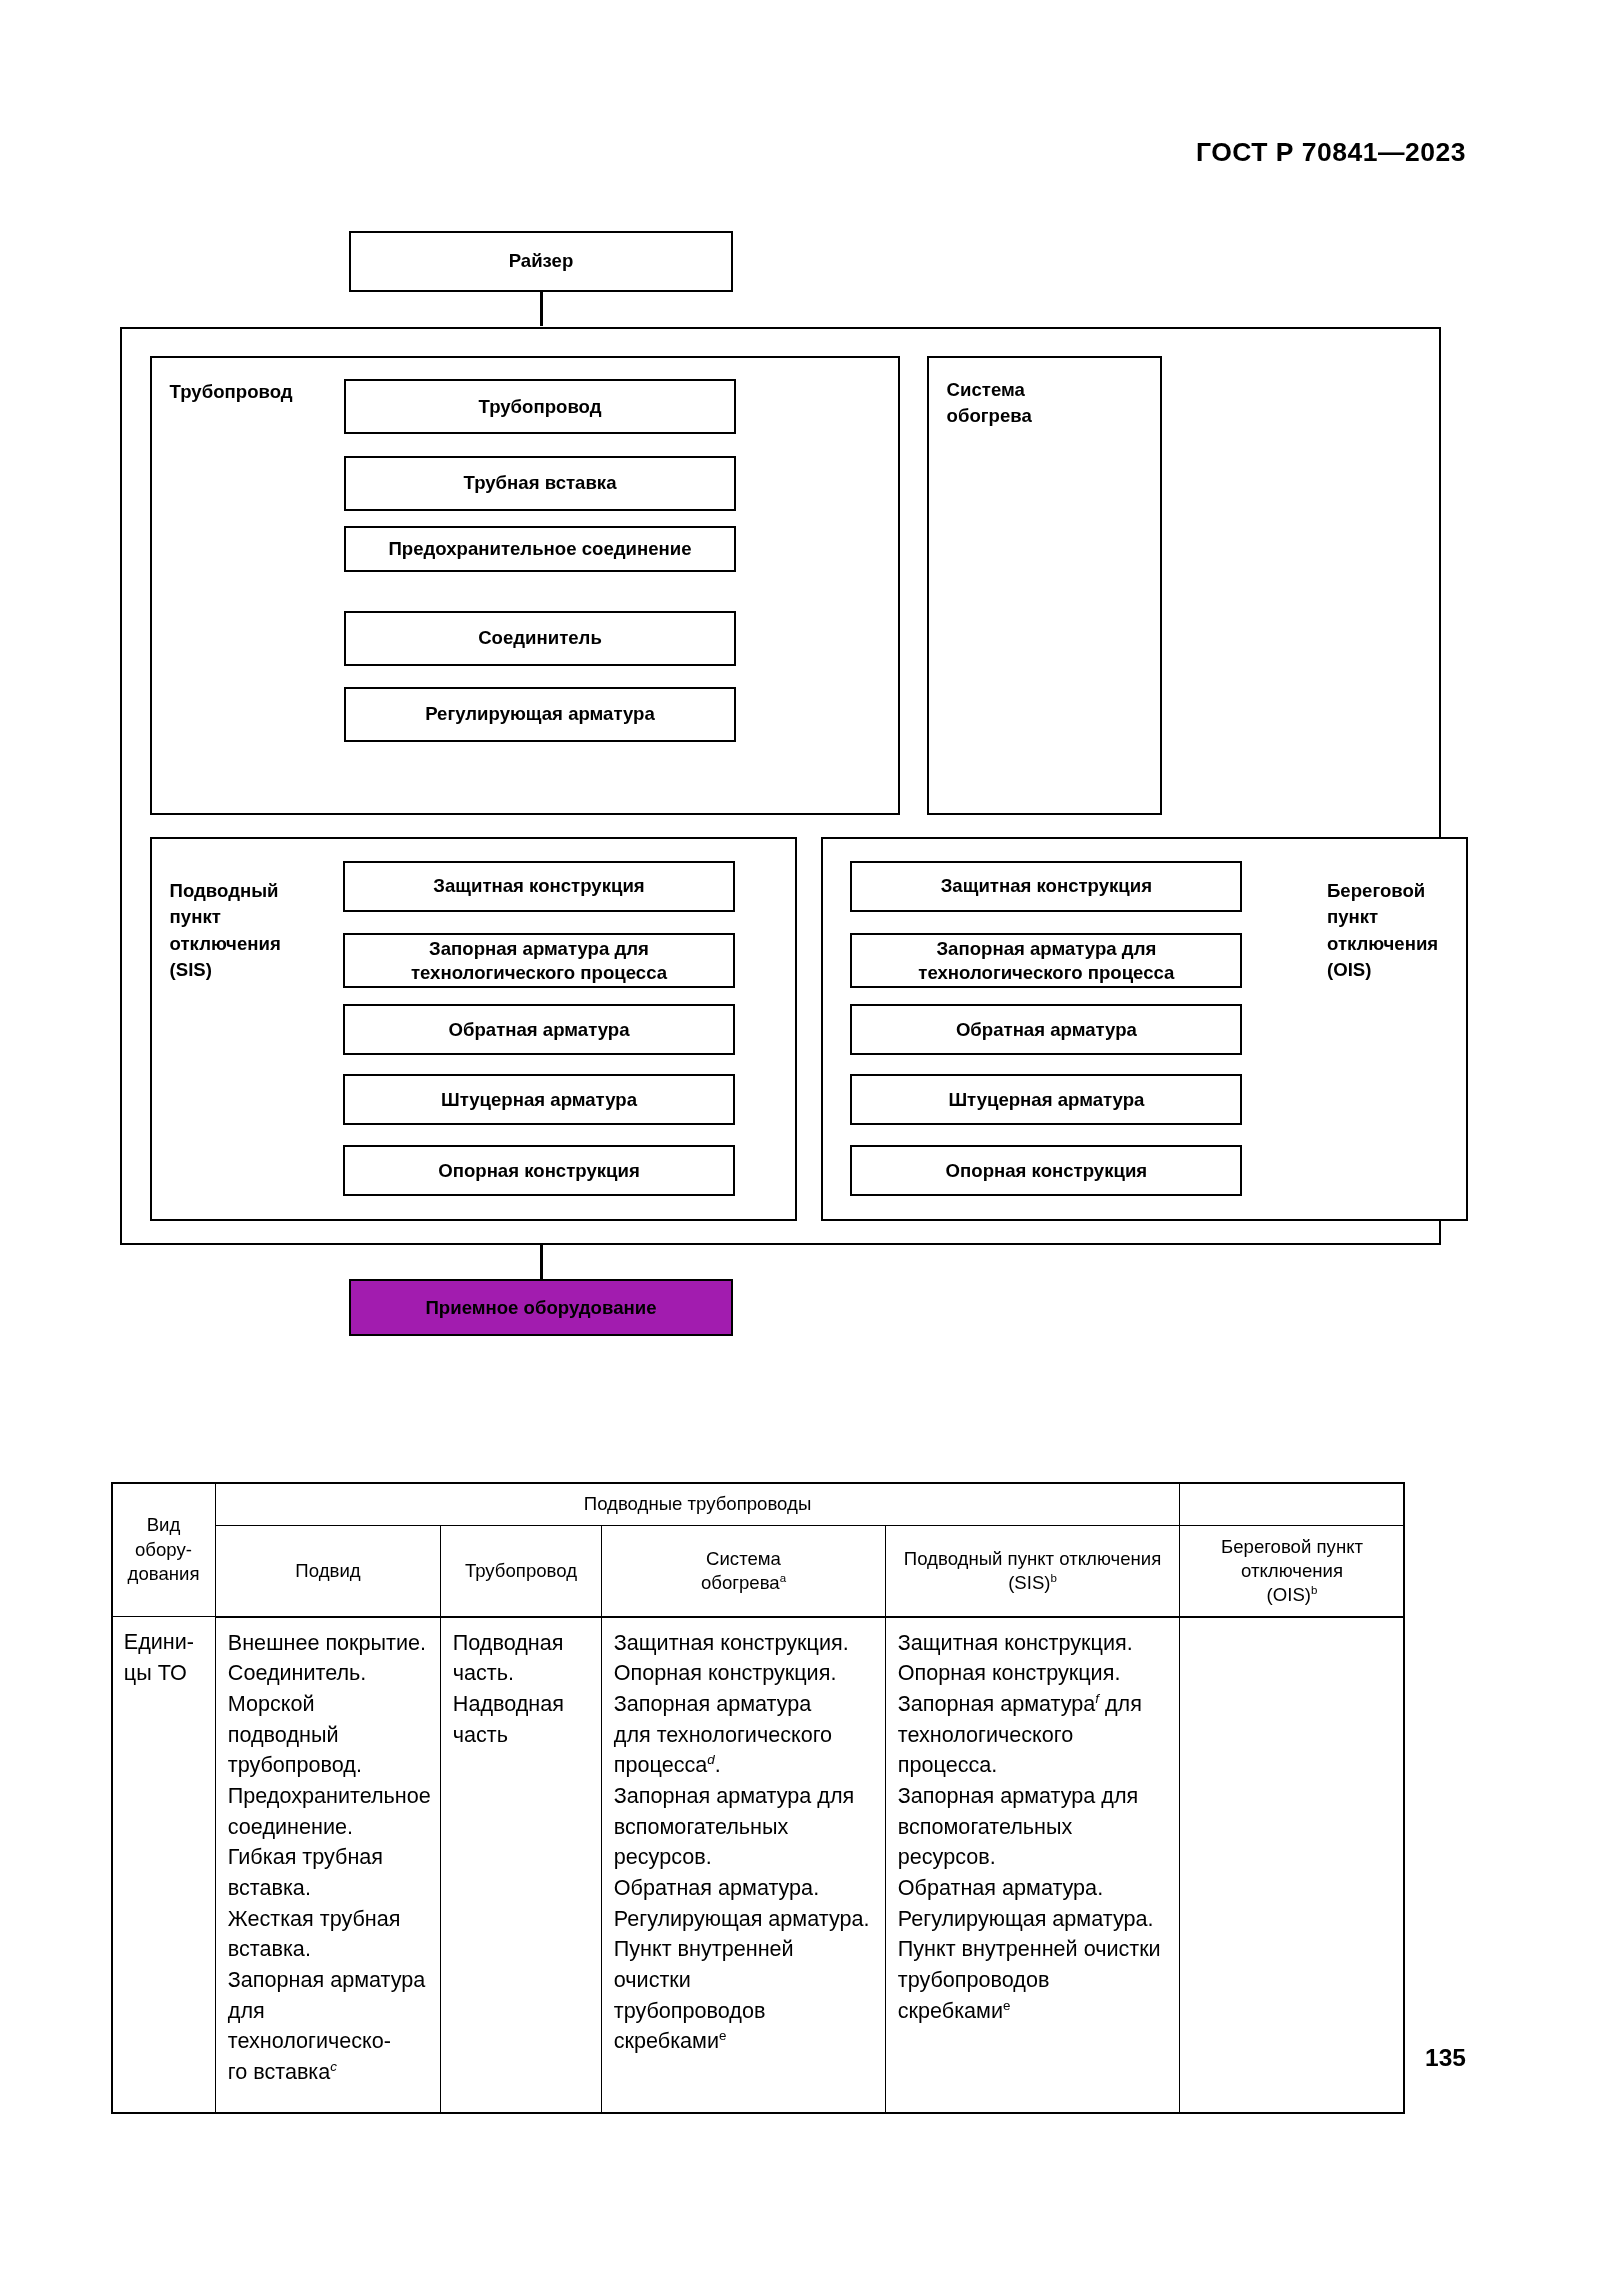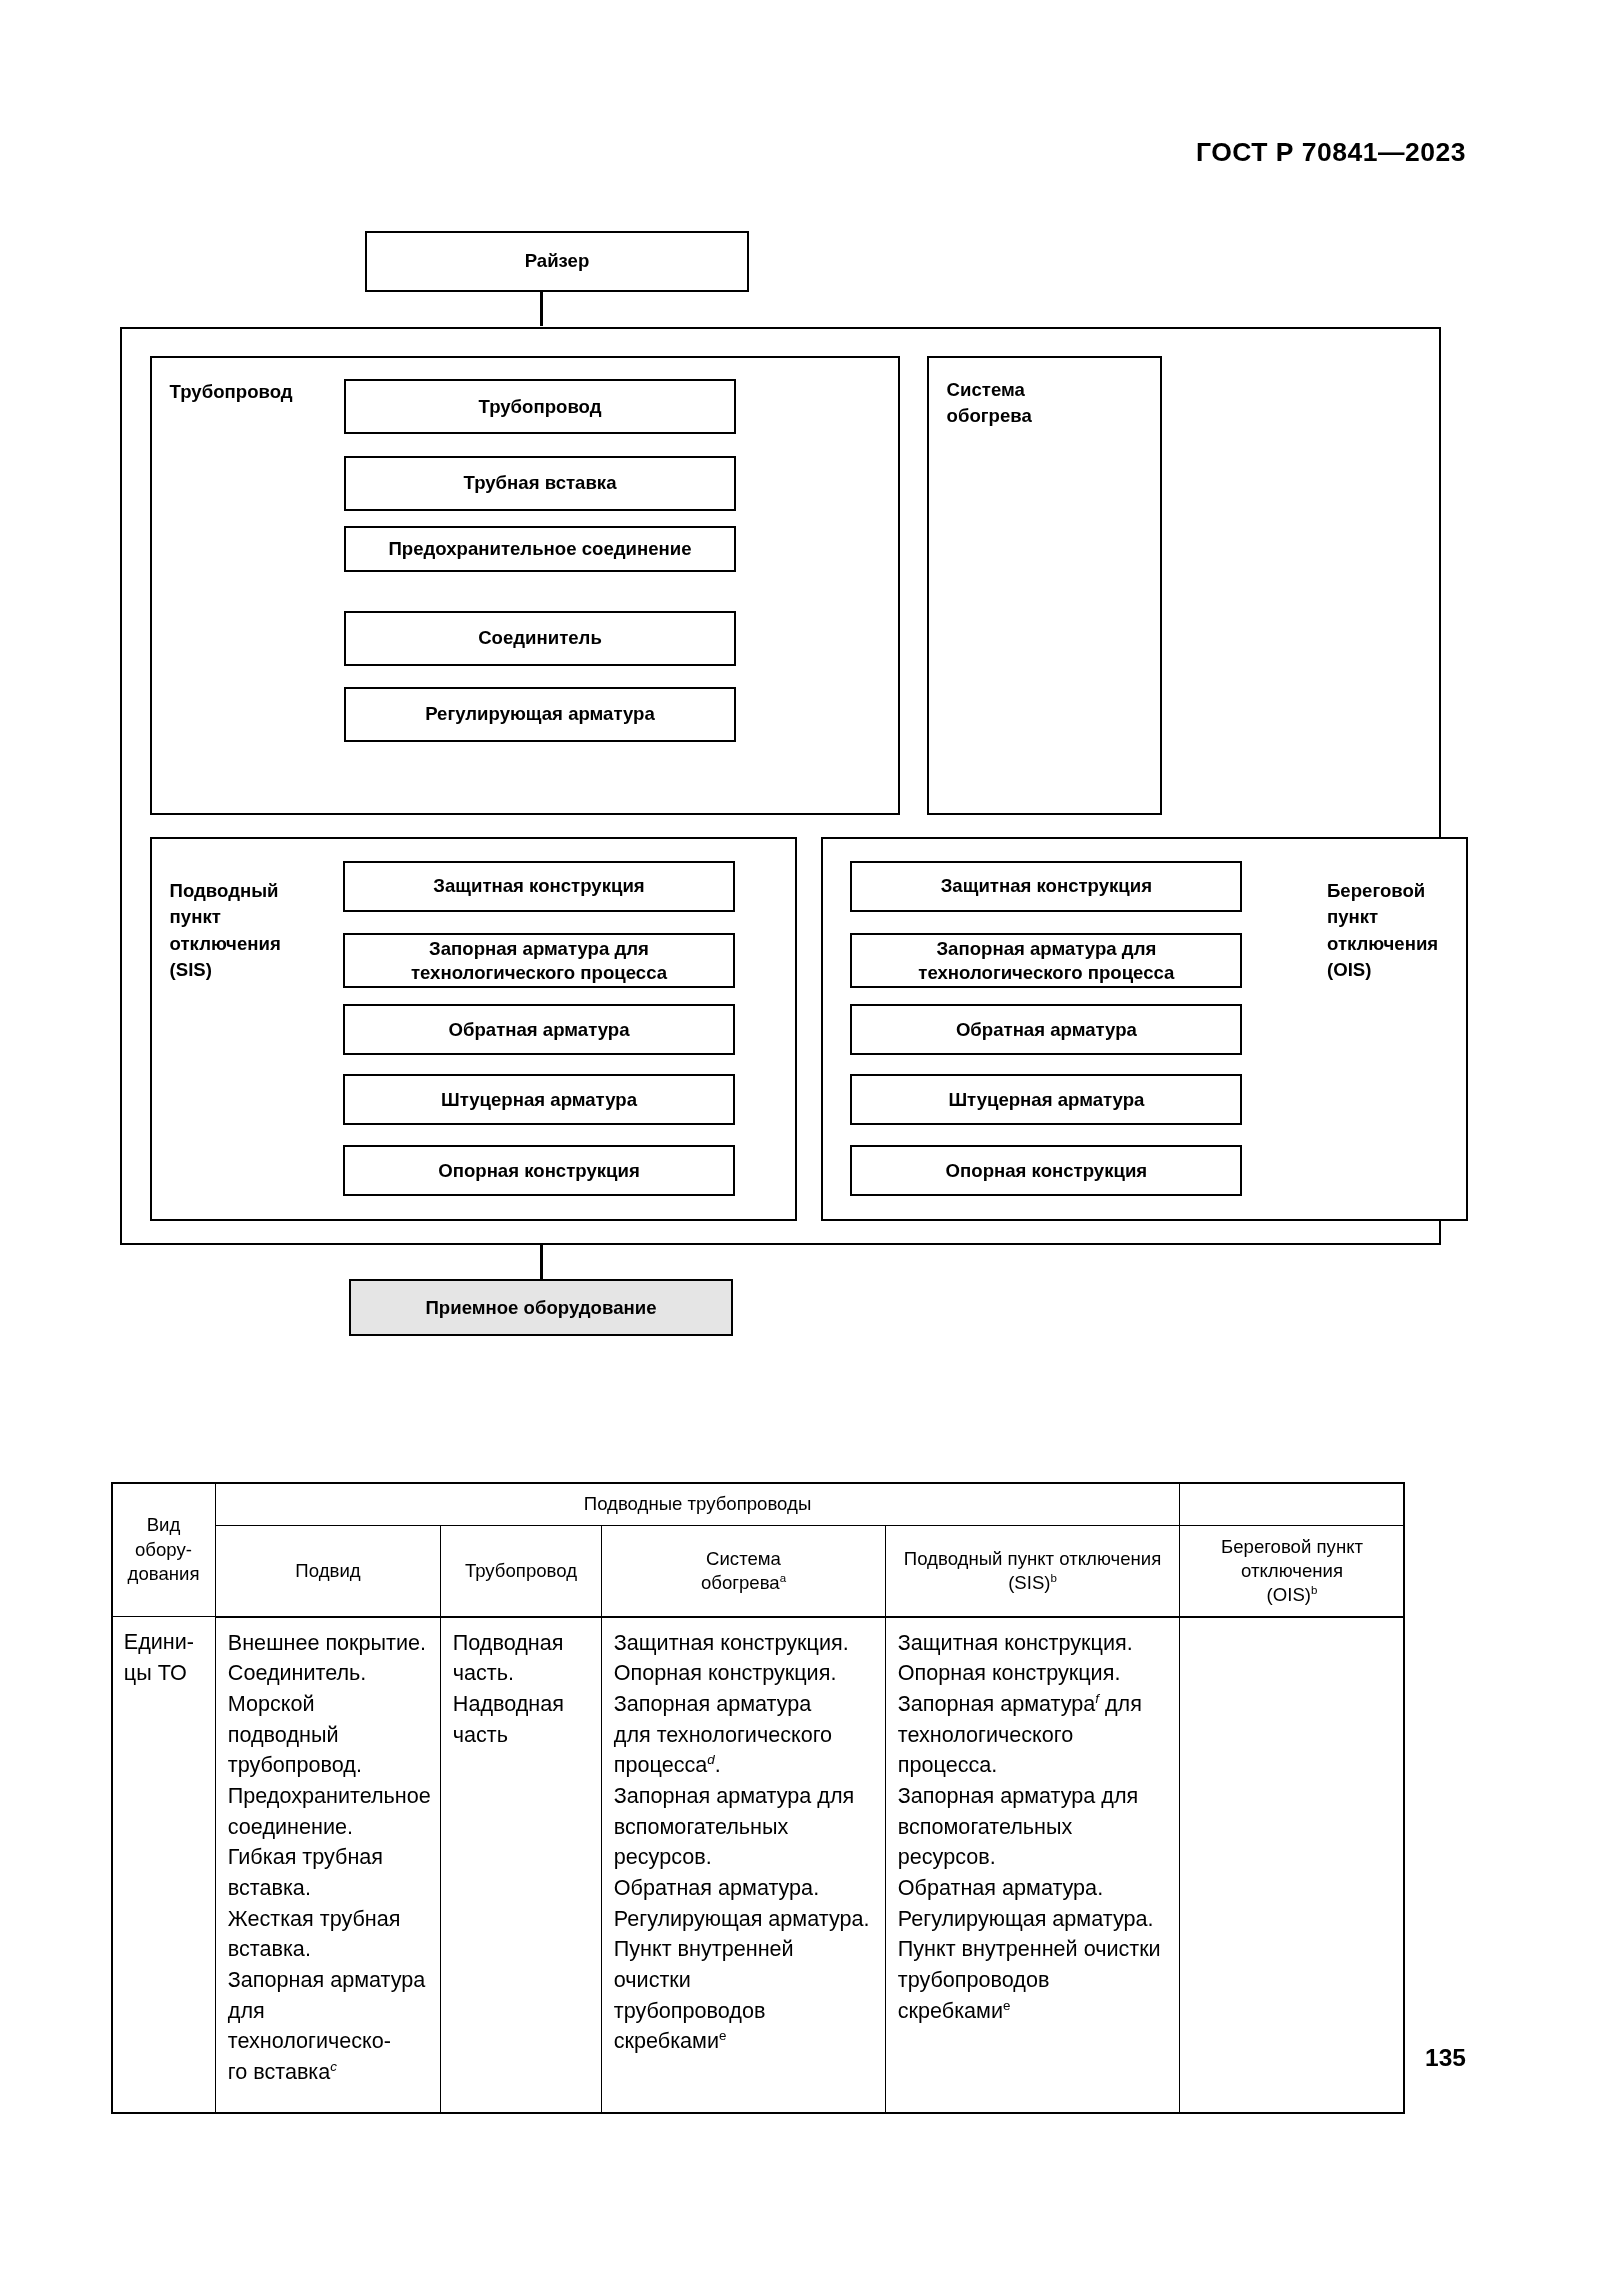--- a/index.html
+++ b/index.html
@@ -50,21 +50,20 @@
     width: 384px;
     height: 61px;
     border: 2.9px solid #000;
     box-sizing: border-box;
     display: flex;
     align-items: center;
     justify-content: center;
     font-size: 18.6px;
     font-weight: bold;
     background: #fff;
-    margin-left: 16px;
   }
 
   
   .conn-v {
     position: absolute;
     background: #000;
     width: 2.9px;
   }
   .conn-riser {
     left: 540px;
@@ -156,21 +155,21 @@
     top: 1068px;
     width: 384px;
     height: 57px;
     border: 2.9px solid #000;
     box-sizing: border-box;
     display: flex;
     align-items: center;
     justify-content: center;
     font-size: 18.6px;
     font-weight: bold;
-    background: #e5e5e5;
+    background: #a21caf;
   }
 
   .figure-caption {
     position: absolute;
     left: 0;
     top: 1365px;
     width: 1621px;
     text-align: center;
     font-size: 21.6px;
   }

